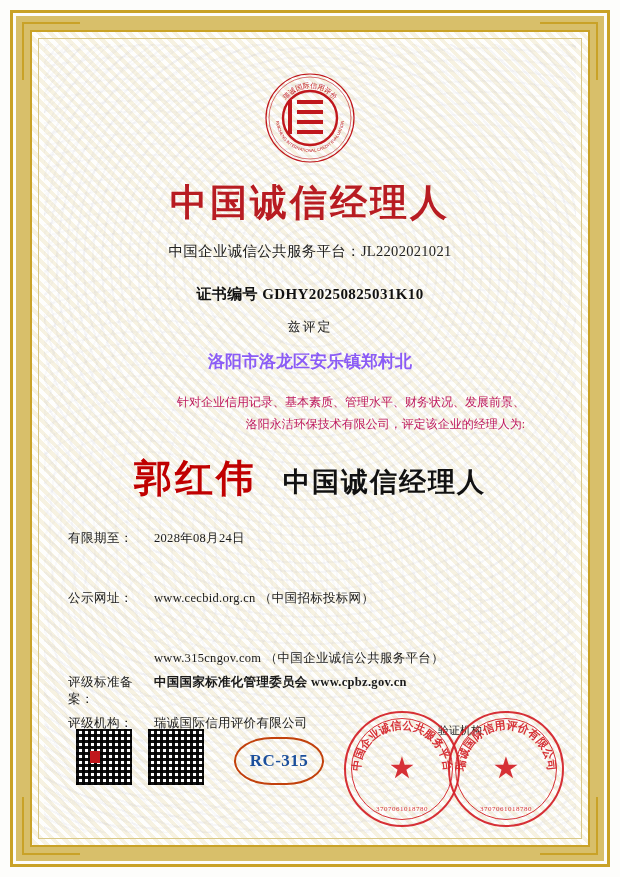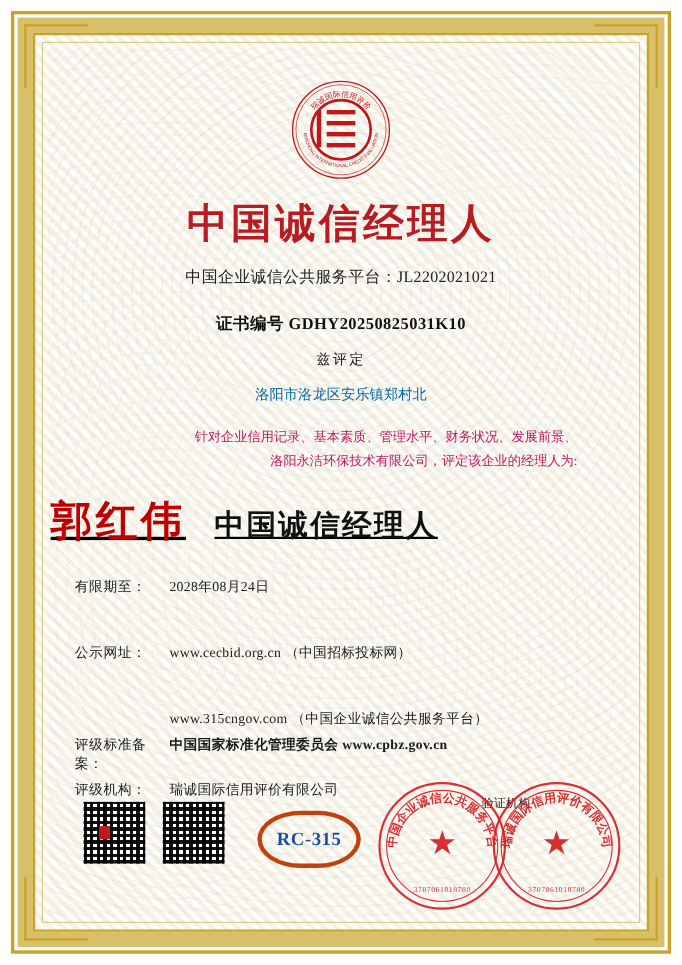--- a/index.html
+++ b/index.html
@@ -126,39 +126,39 @@
     display: inline-block;
     font-size: 25px;
     font-weight: bold;
     color: #111;
     letter-spacing: 2px;
     padding-bottom: 6px;
     border-bottom: 1px solid #333;
   }
   .company-address {
     margin-top: 14px;
-    font-size: 13px;
-    font-weight: normal;
-    color: #0369a1;
+    font-size: 17px;
+    font-weight: bold;
+    color: #8b5cf6;
   }
   .evaluation-text {
     margin: 18px auto 0 auto;
     width: 430px;
     font-size: 12px;
     line-height: 22px;
     color: #be185d;
     text-align: right;
   }
 
   .person-row {
     margin-top: 18px;
     display: flex;
     align-items: baseline;
+    justify-content: center;
     gap: 26px;
-    text-decoration: underline;
   }
   .person-name {
     font-size: 38px;
     font-weight: bold;
     color: #c00000;
     letter-spacing: 3px;
   }
   .person-title {
     font-size: 27px;
     font-weight: bold;
@@ -224,21 +224,21 @@
     width: 10px;
     height: 12px;
     background: #c0171c;
   }
   .rc-badge {
     position: absolute;
     left: 188px;
     top: 22px;
     width: 86px;
     height: 44px;
-    border: 4px solid #c2410c;
+    border: 2px solid #c2410c;
     border-radius: 50% / 60%;
     color: #1b4f9c;
     font-size: 17px;
     font-weight: bold;
     display: flex;
     align-items: center;
     justify-content: center;
     letter-spacing: 0.5px;
   }
   .seal {

